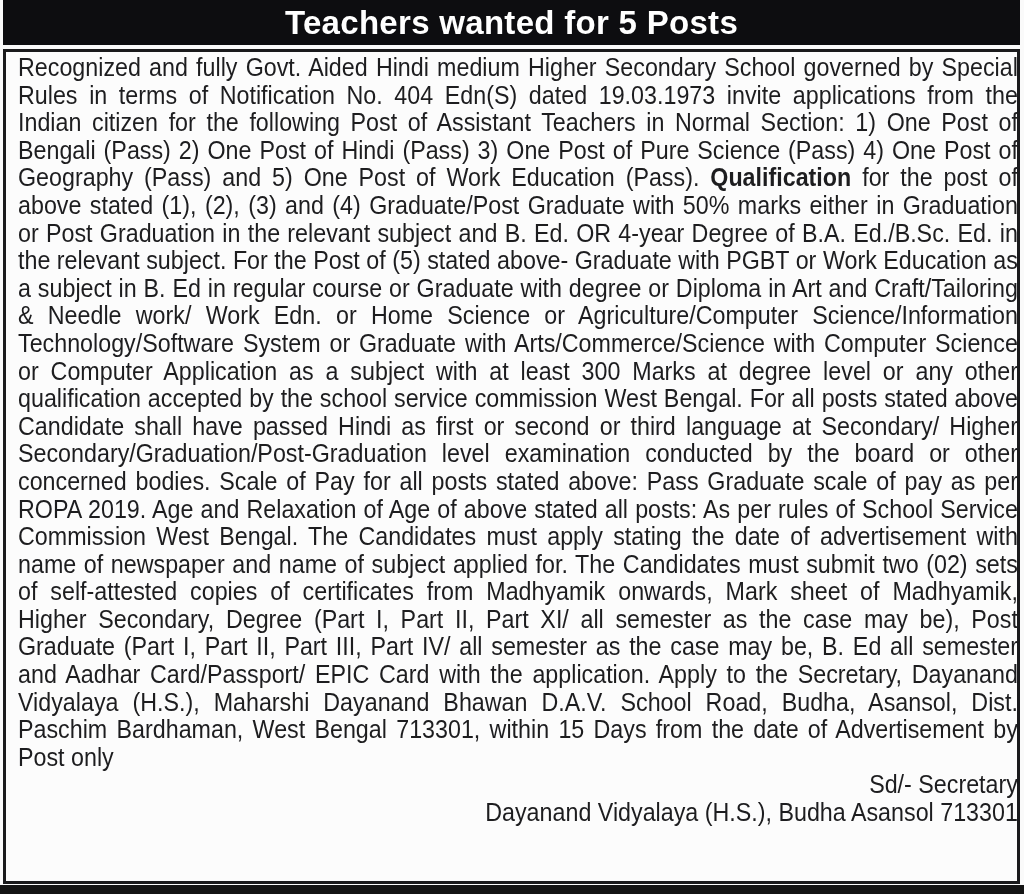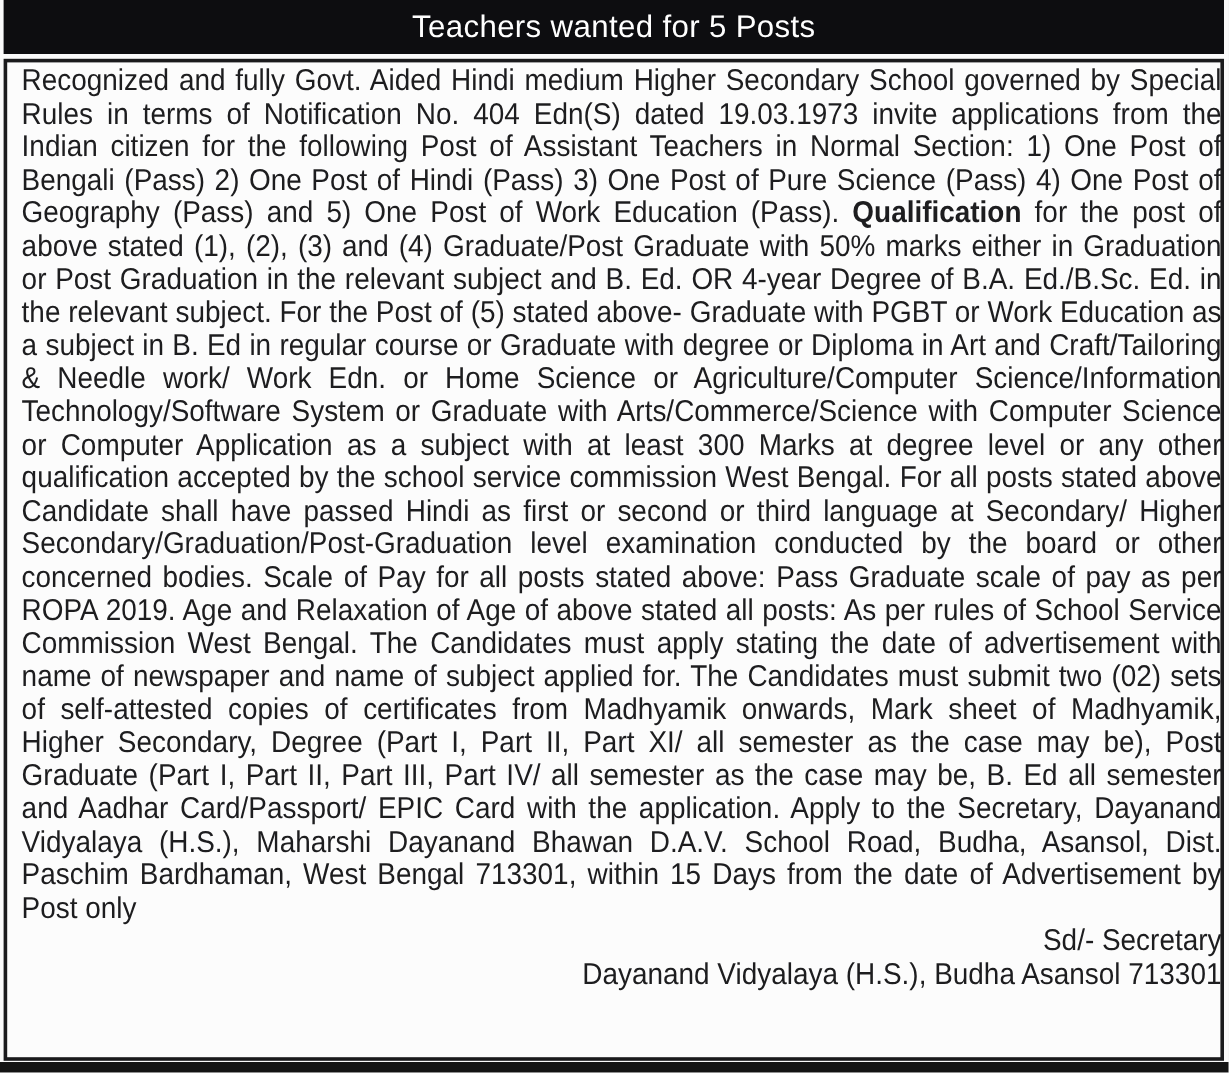--- a/index.html
+++ b/index.html
@@ -22,22 +22,22 @@
     left: 3px;
     right: 4px;
     height: 45px;
     background: var(--header-bg, #0d0d10);
     display: flex;
     align-items: center;
     justify-content: center;
   }
   .title {
     color: var(--header-text, #ffffff);
-    font-size: 26px;
-    font-weight: 400;
+    font-size: 33px;
+    font-weight: 700;
     letter-spacing: 0.3px;
     white-space: nowrap;
   }
   .panel {
     position: absolute;
     top: 49px;
     left: 3px;
     right: 4px;
     bottom: 10px;
     background: var(--panel-bg, #fcfcfc);

